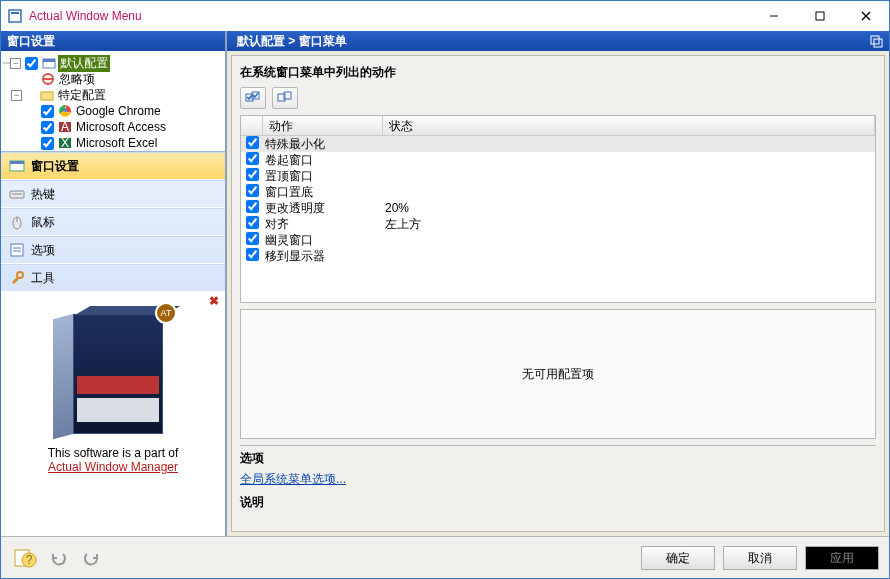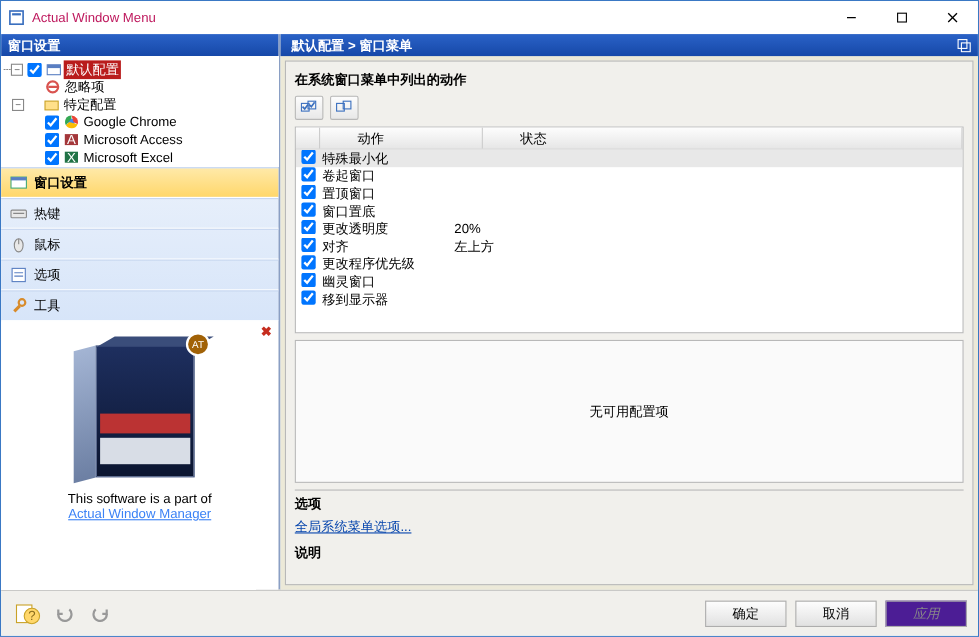--- a/index.html
+++ b/index.html
@@ -4,60 +4,60 @@
 <style>
 * { box-sizing: border-box; margin: 0; padding: 0; font-family: "Segoe UI", Tahoma, sans-serif; font-size: 12px; }
 body { background: #fff; width: 890px; height: 579px; display: flex; flex-direction: column; border: 1px solid #3a78c4; overflow: hidden; }
 .titlebar { height: 30px; background: #fff; display: flex; align-items: center; padding: 0 0 0 6px; }
 .titlebar .app-icon { width: 16px; height: 16px; margin-right: 6px; display:inline-flex; align-items:center; justify-content:center; }
 .titlebar .title { flex: 1; color: #be185d; }
 .titlebar .win-btn { width: 46px; height: 30px; display:flex; align-items:center; justify-content:center; color:#000; }
 
 .content { flex: 1; display: flex; min-height: 0; }
 
-.left { width: 254px; display:flex; flex-direction:column; border-right: 2px solid #8a9fc4; }
+.left { width: 226px; display:flex; flex-direction:column; border-right: 2px solid #8a9fc4; }
 .panel-header { background: linear-gradient(#2a62c7, #1648a8); color:#fff; font-weight:bold; height:20px; display:flex; align-items:center; padding: 0 6px; font-size: 13px; }
 .panel-header .ph-icon { margin-left:auto; width:14px; height:14px; color:#fff; }
 
 .tree { flex: 0 0 auto; padding: 4px 2px; background:#fff; overflow:auto; max-height: 100px; }
 .tree-row { display:flex; align-items:center; height:16px; white-space:nowrap; }
 .tree-indent { display:inline-block; }
 .tree-exp { width:11px; height:11px; border:1px solid #888; font-size:9px; line-height:9px; text-align:center; margin-right:2px; color:#555; background:#fff; }
 .tree-line { color:#888; }
 .tree-cb { margin: 0 2px; width:13px; height:13px; }
 .tree-icon { width:14px; height:14px; margin:0 2px; display:inline-flex; align-items:center; justify-content:center; }
 .tree-label { padding: 0 2px; }
-.tree-label.sel { background:#b91c1c; color:#fff; }
+.tree-label.sel { background:#4d7c0f; color:#fff; }
 
 .nav { background: linear-gradient(#eaf1fb,#d7e5f9); border-top: 1px solid #9db9e0; }
 .nav-item { height:28px; display:flex; align-items:center; padding:0 8px; border-top:1px solid #c8d8f0; border-bottom:1px solid #fff; cursor:pointer; gap:6px; }
 .nav-item.active { background: linear-gradient(#ffe9a8,#ffd76b); font-weight:bold; }
 .nav-icon { width:16px; height:16px; display:inline-flex; align-items:center; justify-content:center; }
 
 .promo { flex:1; background:#fff; padding: 8px; text-align:center; position:relative; }
 .promo .close-x { position:absolute; top:2px; right:4px; width:14px; height:14px; color:#c62d1f; font-weight:bold; }
 .promo-box { width:120px; height:130px; margin: 6px auto 10px; position:relative; }
 .promo-box .face { position:absolute; }
 .promo-box .front { width:90px; height:120px; left:20px; top:8px; background:linear-gradient(#1e2f5f,#0b1530); border:1px solid #3a4d7a; }
 .promo-box .side { width:20px; height:120px; left:0; top:8px; background:linear-gradient(#a3b4d3,#6c7fa3); transform: skewY(-15deg); transform-origin: right; }
 .promo-box .top { width:90px; height:10px; left:20px; top:0; background:#3a4d7a; transform: skewX(-60deg); transform-origin: bottom; }
 .promo-box .badge { position:absolute; right:-4px; top:-4px; width:22px; height:22px; border-radius:50%; background:#a16207; color:#fff; font-size:9px; display:flex; align-items:center; justify-content:center; border:2px solid #fff; }
 .promo-box .stripe { position:absolute; left:24px; top:70px; width:82px; height:18px; background:#b33; }
 .promo-box .stripe2 { position:absolute; left:24px; top:92px; width:82px; height:24px; background:#d8dde6; }
-.promo-link { color:#3b82f6; text-decoration:underline; }
+.promo-link { color:#b91c1c; text-decoration:underline; }
 
 .right { flex:1; display:flex; flex-direction:column; min-width:0; background:#ece9d8; }
 .right .panel-header { padding-left: 10px; }
 .right-body { flex:1; margin: 4px; background:#f1f0ec; border:1px solid #b8b8b8; display:flex; flex-direction:column; padding: 6px 8px; overflow:hidden; }
 .section-title { font-weight:bold; margin: 2px 0 4px; }
 .toolbar { display:flex; gap:6px; padding: 2px 0 6px; }
 .tool-btn { width:26px; height:22px; border:1px solid #b8b8b8; background:linear-gradient(#fdfdfd,#e8e8e8); display:flex; align-items:center; justify-content:center; border-radius:2px; }
 
 .grid-wrap { border:1px solid #b8b8b8; background:#fff; flex: 0 0 188px; display:flex; flex-direction:column; }
-.grid-head { display:flex; height:20px; background:linear-gradient(#fdfdfd,#e6e6e6); border-bottom:1px solid #ccc;gap:28px; }
+.grid-head { display:flex; height:20px; background:linear-gradient(#fdfdfd,#e6e6e6); border-bottom:1px solid #ccc; }
 .grid-head .col { padding: 2px 6px; border-right:1px solid #ccc; }
 .col-cb { width:22px; }
 .col-action { width:120px; }
 .col-status { flex:1; }
 .grid-body { flex:1; overflow-y:scroll; overflow-x:hidden; }
 .grid-row { display:flex; height:16px; align-items:center; }
 .grid-row.sel { background:#e8e8e8; }
 .grid-row .cell-cb { width:22px; text-align:center; }
 .grid-row .cell-cb input { width:13px; height:13px; }
 .grid-row .cell-action { width:120px; padding-left:2px; }
@@ -66,21 +66,21 @@
 .config-box { border:1px solid #b8b8b8; background:#fafafa; margin-top:6px; flex:0 0 130px; padding:3px 6px; display:flex; flex-direction:column; }
 .config-label { }
 .config-empty { flex:1; display:flex; align-items:center; justify-content:center; color:#000; }
 
 .options-box { margin-top:6px; border-top:1px solid #b8b8b8; padding-top:2px; }
 .link { color:#0645ad; text-decoration:underline; }
 
 .footer { height:42px; border-top:1px solid #b8b8b8; background:#f1f0ec; display:flex; align-items:center; padding: 0 10px; gap:8px; }
 .footer .spacer { flex:1; }
 .footer-btn { width:74px; height:24px; border:1px solid #adadad; background:linear-gradient(#fdfdfd,#e1e1e1); text-align:center; line-height:22px; }
-.footer-btn.disabled { color:#888; background:#4c1d95;font-style:italic; }
+.footer-btn.disabled { color:#888; background:#000000; }
 .undo-redo { width:24px; height:20px; display:inline-flex; align-items:center; justify-content:center; color:#888; }
 .help-icon { width:28px; height:26px; display:inline-flex; align-items:center; justify-content:center; }
 
 svg { display:block; }
 </style>
 </head>
 <body>
 
 <div class="titlebar">
   <span class="app-icon">
@@ -313,25 +313,20 @@
               <div class="cell-action">更改透明度</div>
               <div class="cell-status">20%</div>
             </div>
             <div class="grid-row">
               <div class="cell-cb"><input type="checkbox" checked="" style=""></div>
               <div class="cell-action">对齐</div>
               <div class="cell-status">左上方</div>
             </div>
             <div class="grid-row">
               <div class="cell-cb"><input type="checkbox" checked="" style=""></div>
-              <div class="cell-action">更改程序优先级</div>
-              <div class="cell-status"></div>
-            </div>
-            <div class="grid-row">
-              <div class="cell-cb"><input type="checkbox" checked="" style=""></div>
               <div class="cell-action">幽灵窗口</div>
               <div class="cell-status"></div>
             </div>
             <div class="grid-row">
               <div class="cell-cb"><input type="checkbox" checked="" style=""></div>
               <div class="cell-action">移到显示器</div>
               <div class="cell-status"></div>
             </div>
           </div>
       </div>

